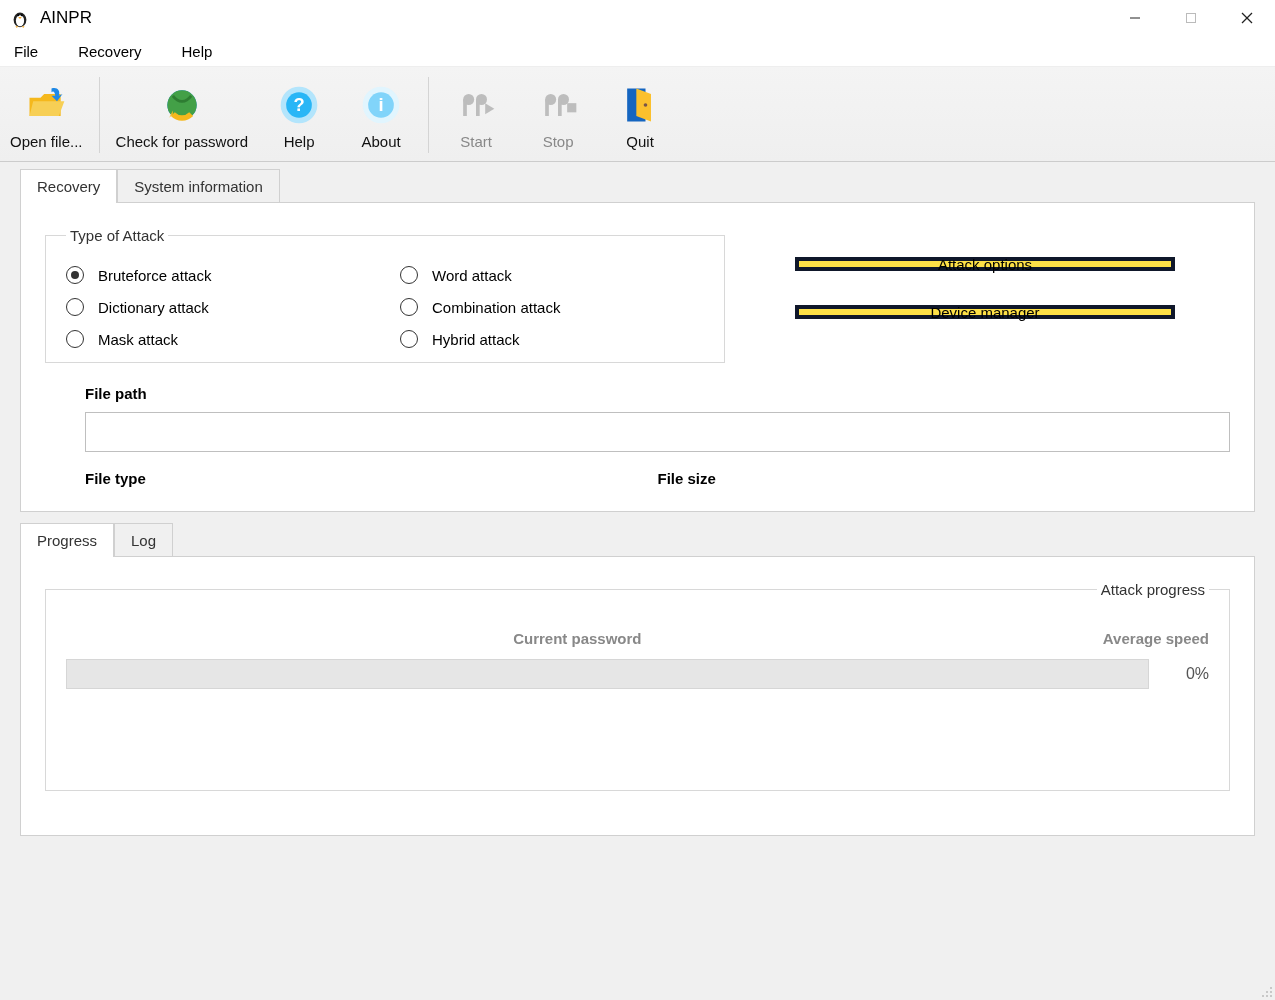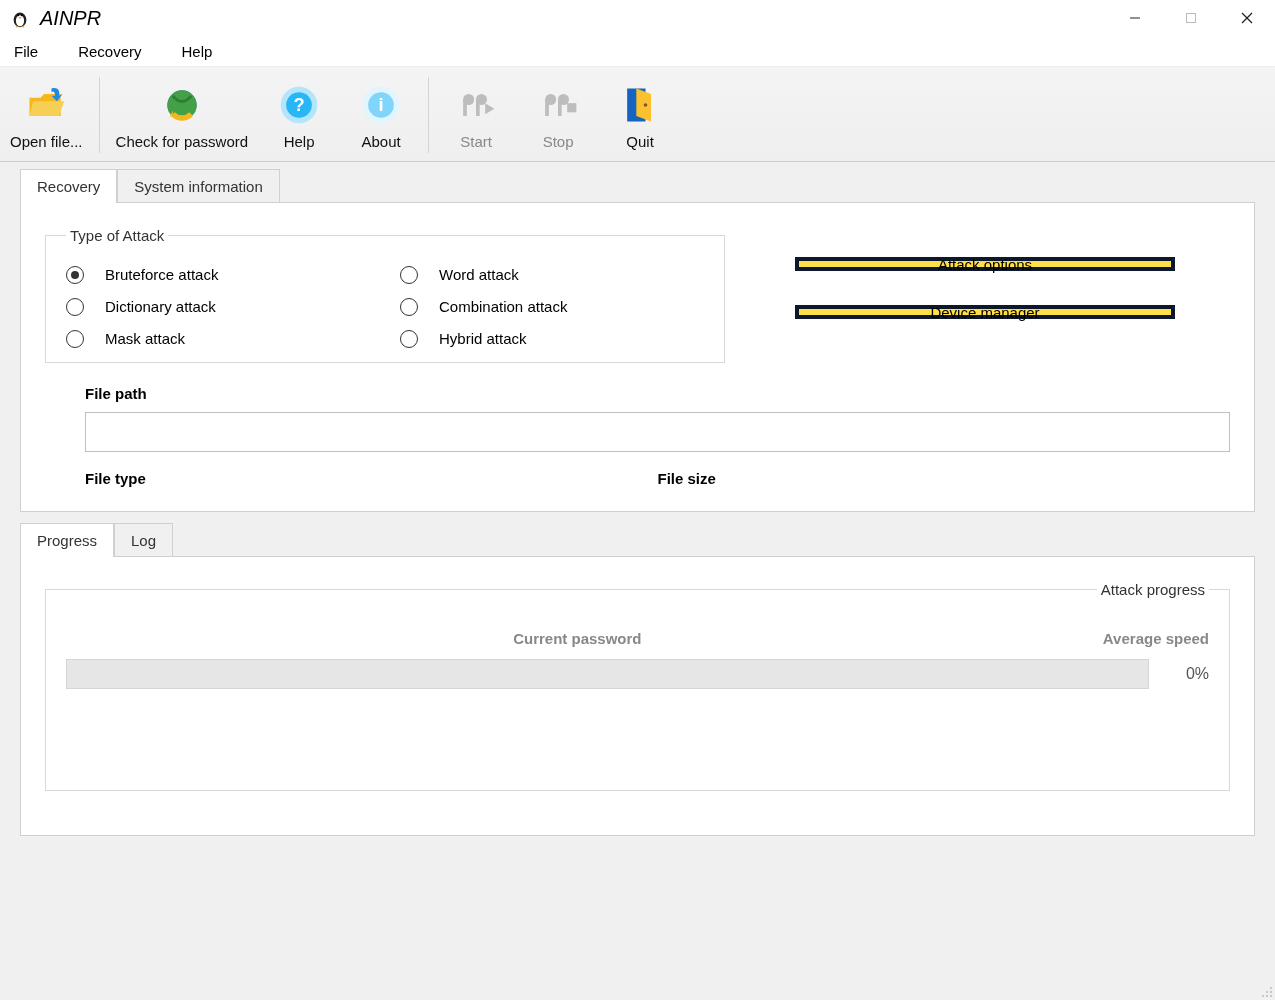--- a/index.html
+++ b/index.html
@@ -24,22 +24,21 @@
     align-items: center;
     padding: 0 0 0 8px;
     background: #ffffff;
   }
   .titlebar .app-icon {
     width: 24px; height: 24px;
     margin-right: 8px;
     display:flex; align-items:center; justify-content:center;
   }
   .titlebar .title {
-    font-size: 20px;
-    font-style: italic;
+    font-size: 17px;
   }
   .titlebar .spacer { flex: 1; }
   .titlebar .win-controls { display: flex; }
   .titlebar .win-btn {
     width: 56px; height: 36px;
     display:flex; align-items:center; justify-content:center;
     font-family: "Segoe UI Symbol", sans-serif;
     font-size: 12px;
     color: #222;
   }
@@ -145,21 +144,22 @@
   }
   .radio-grid {
     display:grid;
     grid-template-columns: 1fr 1fr;
     row-gap: 14px;
     column-gap: 30px;
     margin-top: 4px;
   }
   .radio-item {
     display:flex;
-    gap: 21px;
+    align-items:center;
+    gap: 14px;
     font-size: 15px;
   }
   .radio-outer {
     width:18px; height:18px; border:1.5px solid #333; border-radius:50%;
     display:flex; align-items:center; justify-content:center;
   }
   .radio-inner {
     width:8px; height:8px; background:#333; border-radius:50%; display:none;
   }
   .radio-item.selected .radio-inner { display:block; }

